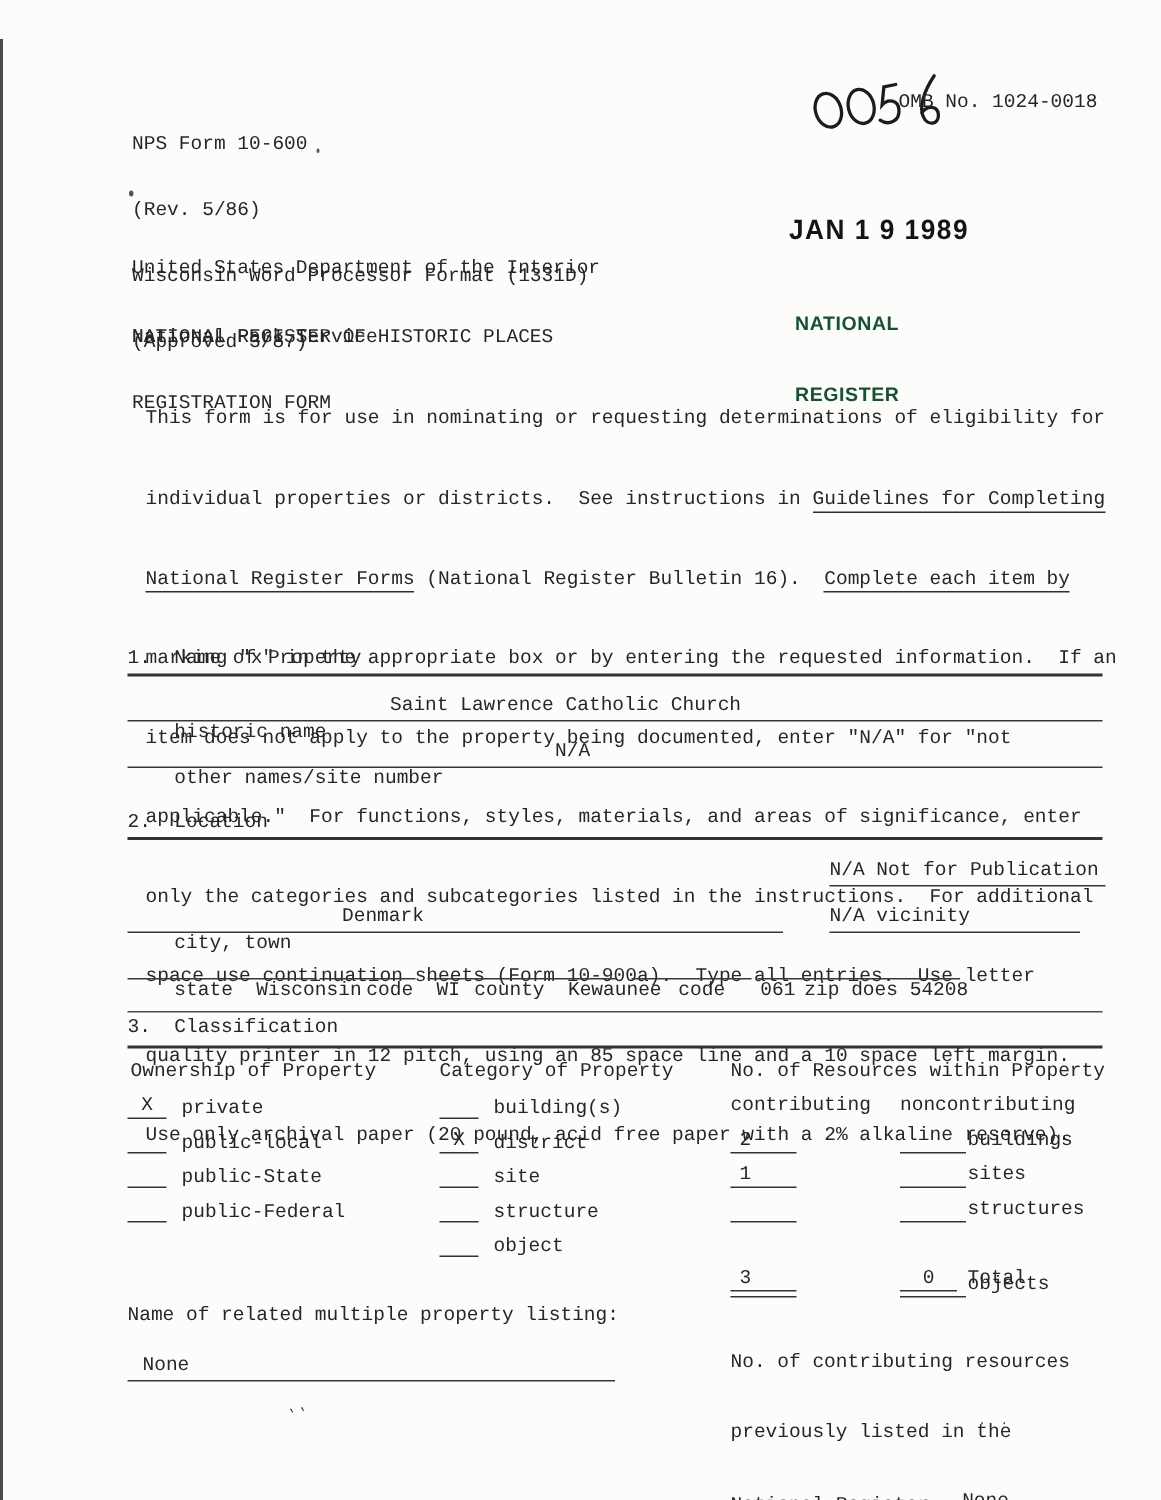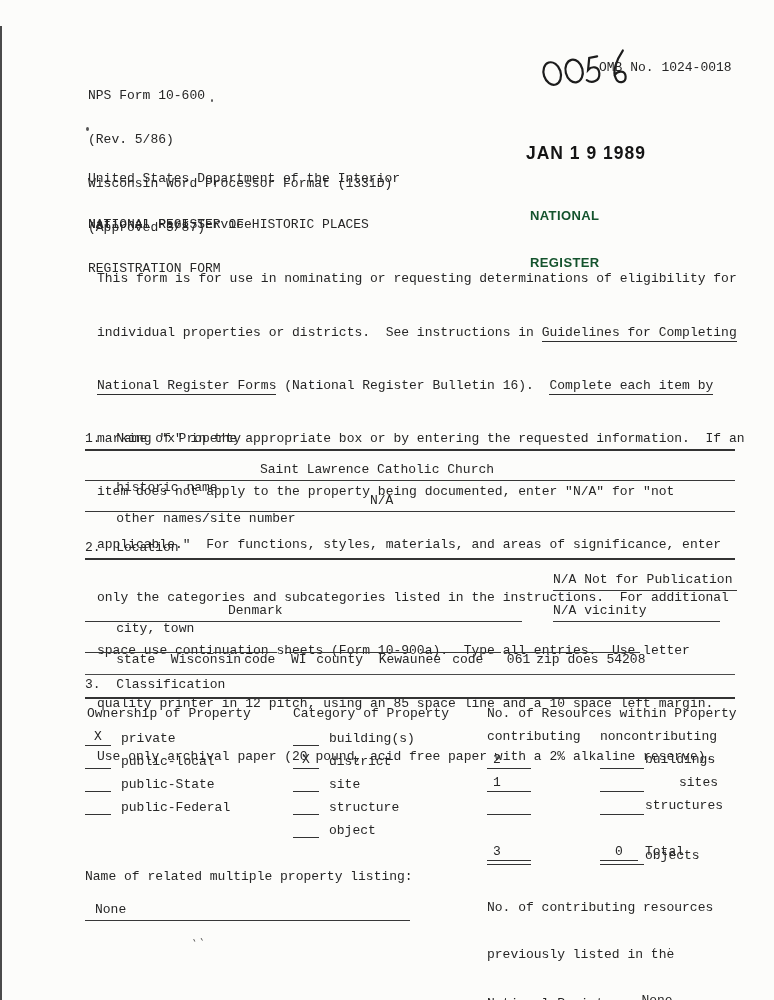--- a/index.html
+++ b/index.html
@@ -152,21 +152,21 @@
   <div class="abs cls-item" style="left:293px; top:729px;"><span class="chk"></span><span class="lbl">building(s)</span></div>
   <div class="abs cls-item" style="left:293px; top:752px;"><span class="chk">X</span><span class="lbl">district</span></div>
   <div class="abs cls-item" style="left:293px; top:775px;"><span class="chk"></span><span class="lbl">site</span></div>
   <div class="abs cls-item" style="left:293px; top:798px;"><span class="chk"></span><span class="lbl">structure</span></div>
   <div class="abs cls-item" style="left:293px; top:821px;"><span class="chk"></span><span class="lbl">object</span></div>
 
   <div class="abs" style="left:487px; top:729px;">contributing</div>
   <div class="abs" style="left:600px; top:729px;">noncontributing</div>
 
   <div class="abs" style="left:487px; top:752px;"><span class="chk num">2</span><span class="chk num" style="position:absolute; left:113px;"></span><span style="position:absolute; left:158px;">buildings</span></div>
-  <div class="abs" style="left:487px; top:775px;"><span class="chk num">1</span><span class="chk num" style="position:absolute; left:113px;"></span><span style="position:absolute; left:158px;margin-left:34px;">sites</span></div>
+  <div class="abs" style="left:487px; top:775px;"><span class="chk num">1</span><span class="chk num" style="position:absolute; left:113px;"></span><span style="position:absolute; left:158px;">sites</span></div>
   <div class="abs" style="left:487px; top:798px;"><span class="chk num"></span><span class="chk num" style="position:absolute; left:113px;"></span><span style="position:absolute; left:158px;">structures</span></div>
   <div class="abs" style="left:487px; top:821px;margin-top:27px;"><span class="chk num"></span><span class="chk num" style="position:absolute; left:113px;"></span><span style="position:absolute; left:158px;">objects</span></div>
   <div class="abs" style="left:487px; top:844px;"><span class="chk num">3</span><span class="chk num" style="position:absolute; left:113px; text-align:center; padding-left:0;">0</span><span style="position:absolute; left:158px;">Total</span></div>
 
   <div class="abs" style="left:85px; top:869px;">Name of related multiple property listing:</div>
   <div class="abs fieldrow" style="left:85px; top:901px; width:315px; padding-left:10px;">None</div>
 
   <div class="abs" style="left:487px; top:869px; line-height:15.5px;">
     <div>No. of contributing resources</div>
     <div>previously listed in the</div>

